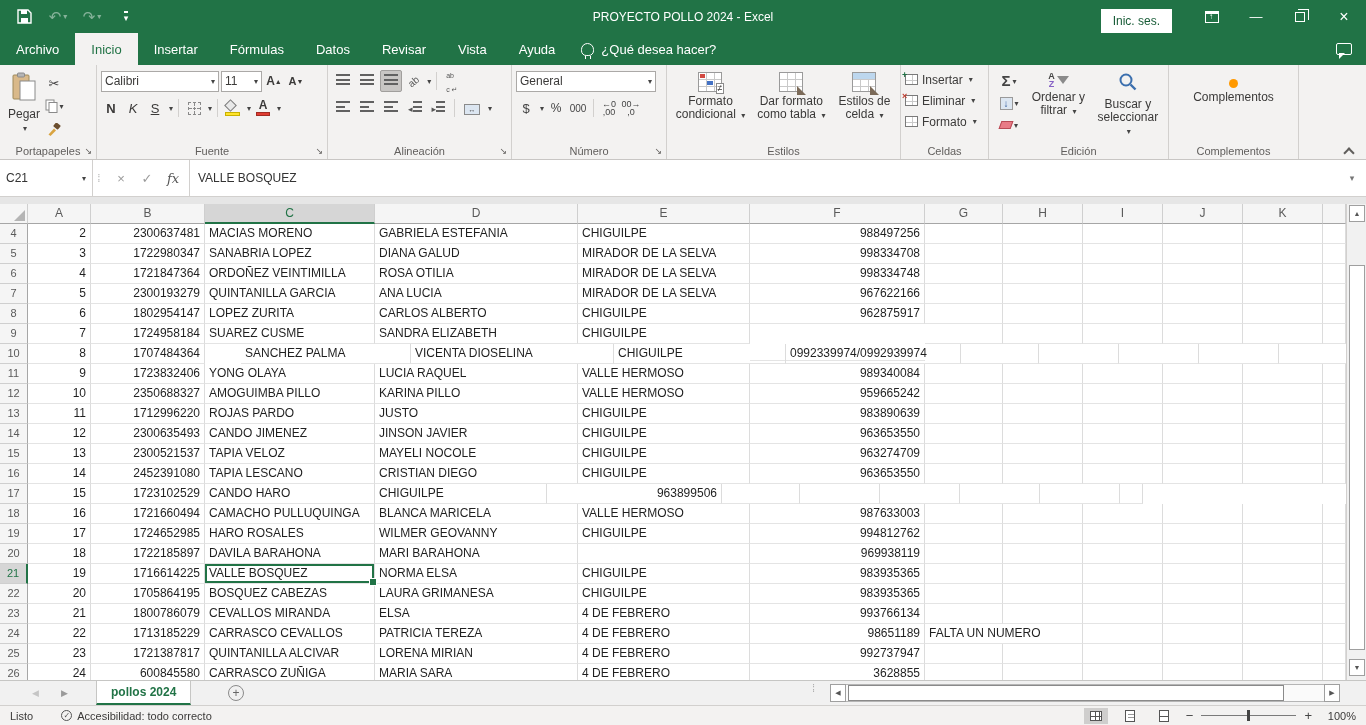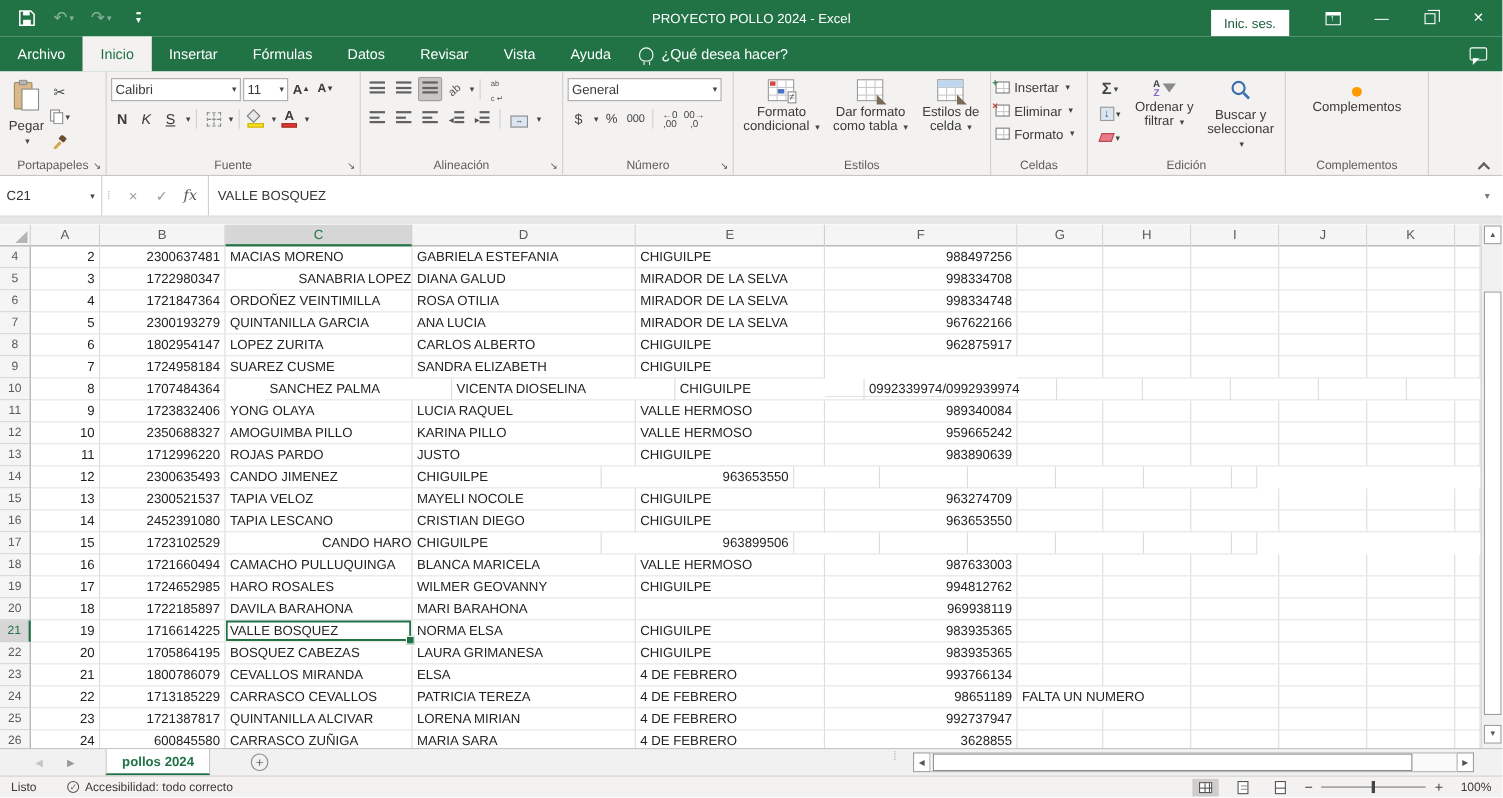--- a/index.html
+++ b/index.html
@@ -492,21 +492,21 @@
           <div class="cell al" style="width: 80px;"></div>
           <div class="cell al" style="width: 80px;"></div>
           <div class="cell al" style="width: 80px;"></div>
           <div class="cell al" style="width: 80px;"></div>
           <div class="cell al" style="width: 23px;"></div>
         </div>
         <div class="grow">
           <div class="rh" style="width: 28px;">5</div>
           <div class="cell ar" style="width: 63px;">3</div>
           <div class="cell ar" style="width: 114px;">1722980347</div>
-          <div class="cell al" style="width: 170px; text-align: right;">SANABRIA LOPEZ</div>
+          <div class="cell al" style="width: 170px;">SANABRIA LOPEZ</div>
           <div class="cell al" style="width: 203px;">DIANA GALUD</div>
           <div class="cell al" style="width: 172px;">MIRADOR DE LA SELVA</div>
           <div class="cell ar" style="width: 175px;">998334708</div>
           <div class="cell al" style="width: 78px;"></div>
           <div class="cell al" style="width: 80px;"></div>
           <div class="cell al" style="width: 80px;"></div>
           <div class="cell al" style="width: 80px;"></div>
           <div class="cell al" style="width: 80px;"></div>
           <div class="cell al" style="width: 23px;"></div>
         </div>
@@ -628,20 +628,21 @@
           <div class="cell al" style="width: 80px;"></div>
           <div class="cell al" style="width: 80px;"></div>
           <div class="cell al" style="width: 80px;"></div>
           <div class="cell al" style="width: 23px;"></div>
         </div>
         <div class="grow">
           <div class="rh" style="width: 28px;">14</div>
           <div class="cell ar" style="width: 63px;">12</div>
           <div class="cell ar" style="width: 114px;">2300635493</div>
           <div class="cell al" style="width: 170px;">CANDO JIMENEZ</div>
+          <div class="cell al" style="width: 203px;">JINSON JAVIER</div>
           <div class="cell al" style="width: 172px;">CHIGUILPE</div>
           <div class="cell ar" style="width: 175px;">963653550</div>
           <div class="cell al" style="width: 78px;"></div>
           <div class="cell al" style="width: 80px;"></div>
           <div class="cell al" style="width: 80px;"></div>
           <div class="cell al" style="width: 80px;"></div>
           <div class="cell al" style="width: 80px;"></div>
           <div class="cell al" style="width: 23px;"></div>
         </div>
         <div class="grow">
@@ -671,21 +672,21 @@
           <div class="cell al" style="width: 80px;"></div>
           <div class="cell al" style="width: 80px;"></div>
           <div class="cell al" style="width: 80px;"></div>
           <div class="cell al" style="width: 80px;"></div>
           <div class="cell al" style="width: 23px;"></div>
         </div>
         <div class="grow">
           <div class="rh" style="width: 28px;">17</div>
           <div class="cell ar" style="width: 63px;">15</div>
           <div class="cell ar" style="width: 114px;">1723102529</div>
-          <div class="cell al" style="width: 170px; text-align: right;">CANDO HARO</div>
+          <div class="cell al" style="width: 170px;">CANDO HARO</div>
           <div class="cell al" style="width: 172px;">CHIGUILPE</div>
           <div class="cell ar" style="width: 175px;">963899506</div>
           <div class="cell al" style="width: 78px;"></div>
           <div class="cell al" style="width: 80px;"></div>
           <div class="cell al" style="width: 80px;"></div>
           <div class="cell al" style="width: 80px;"></div>
           <div class="cell al" style="width: 80px;"></div>
           <div class="cell al" style="width: 23px;"></div>
         </div>
         <div class="grow">

